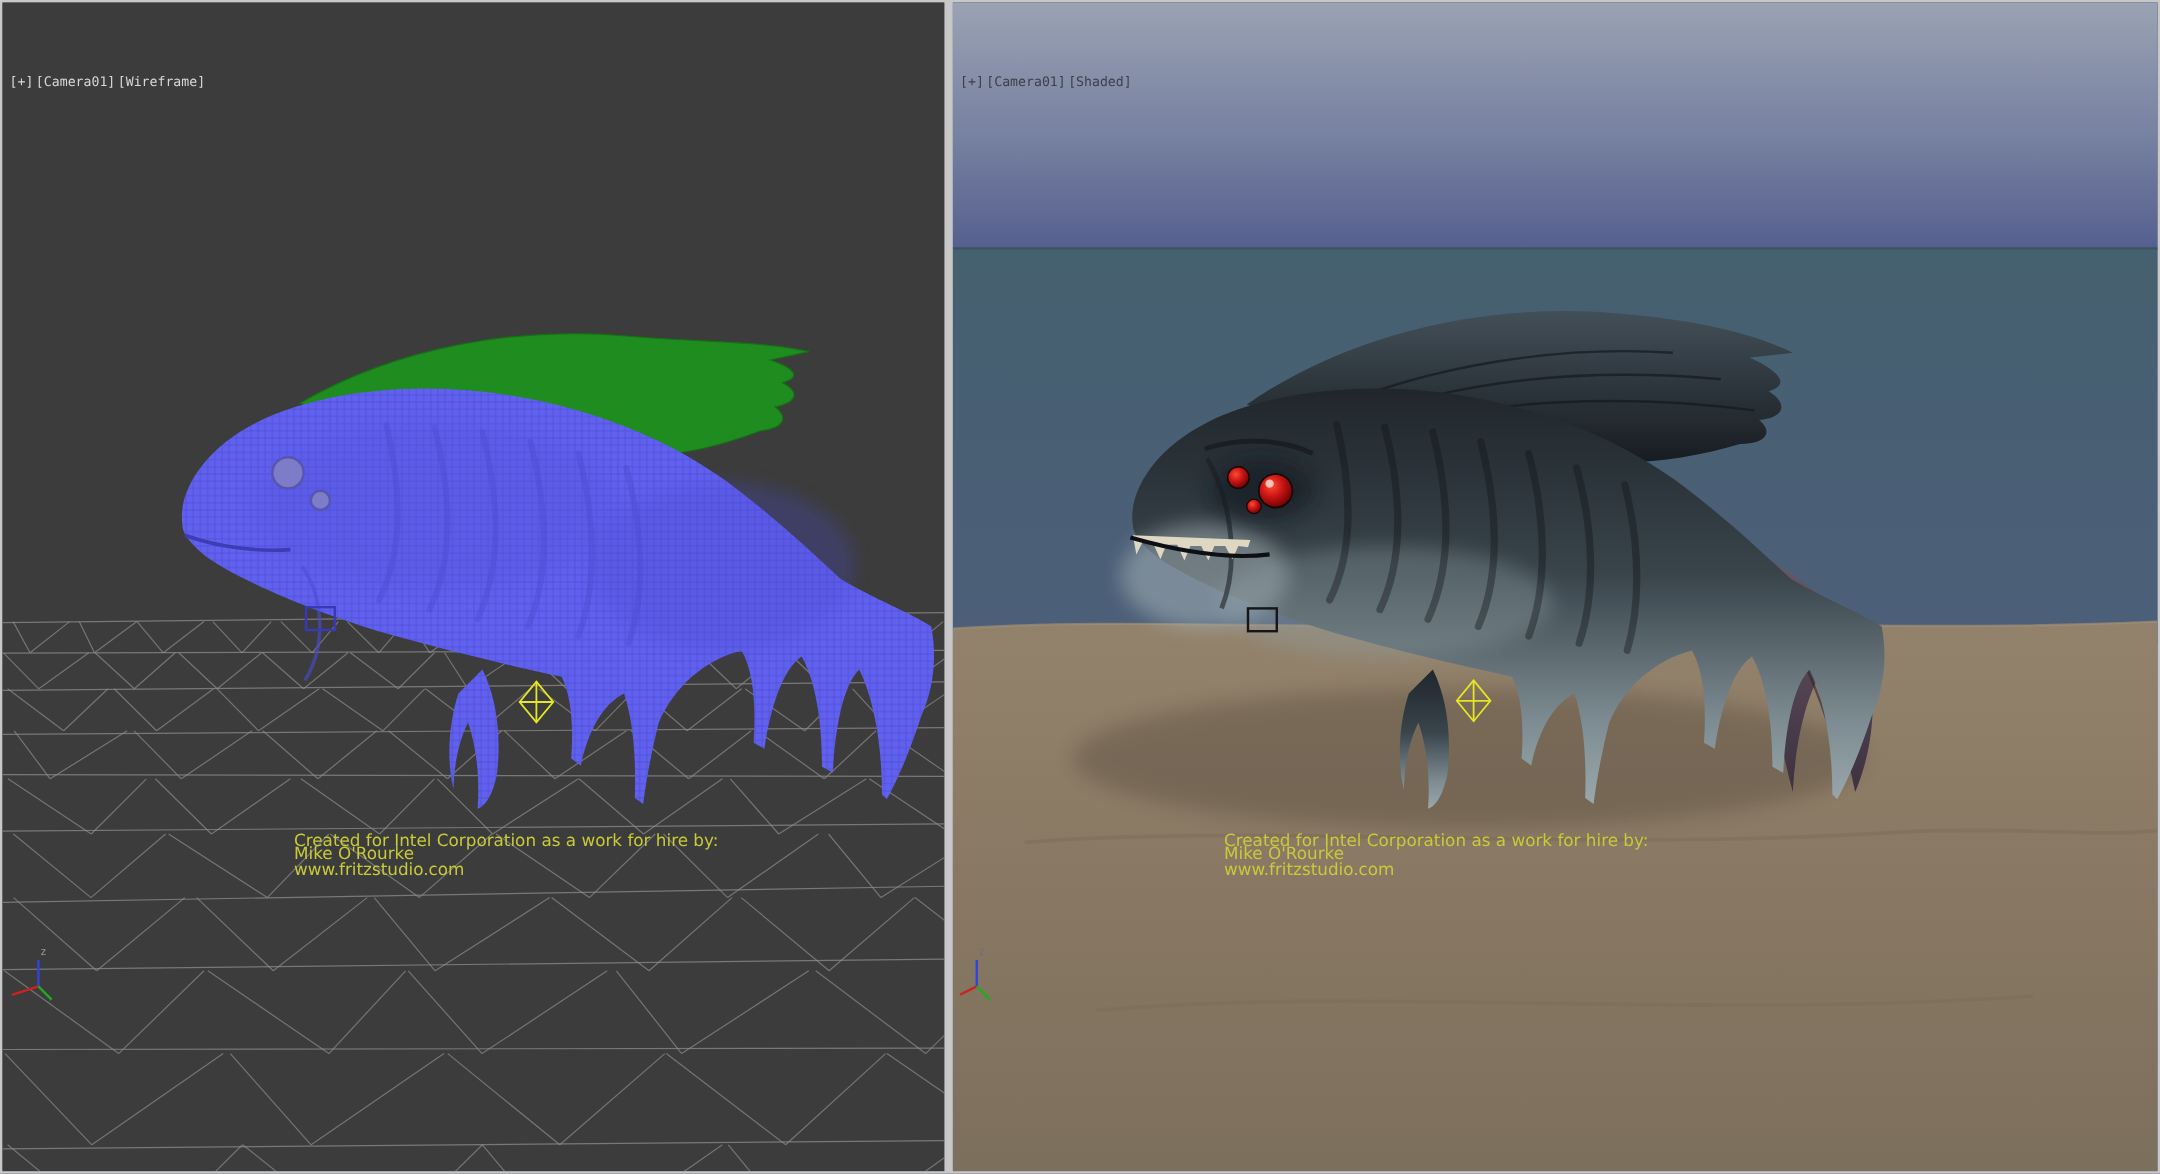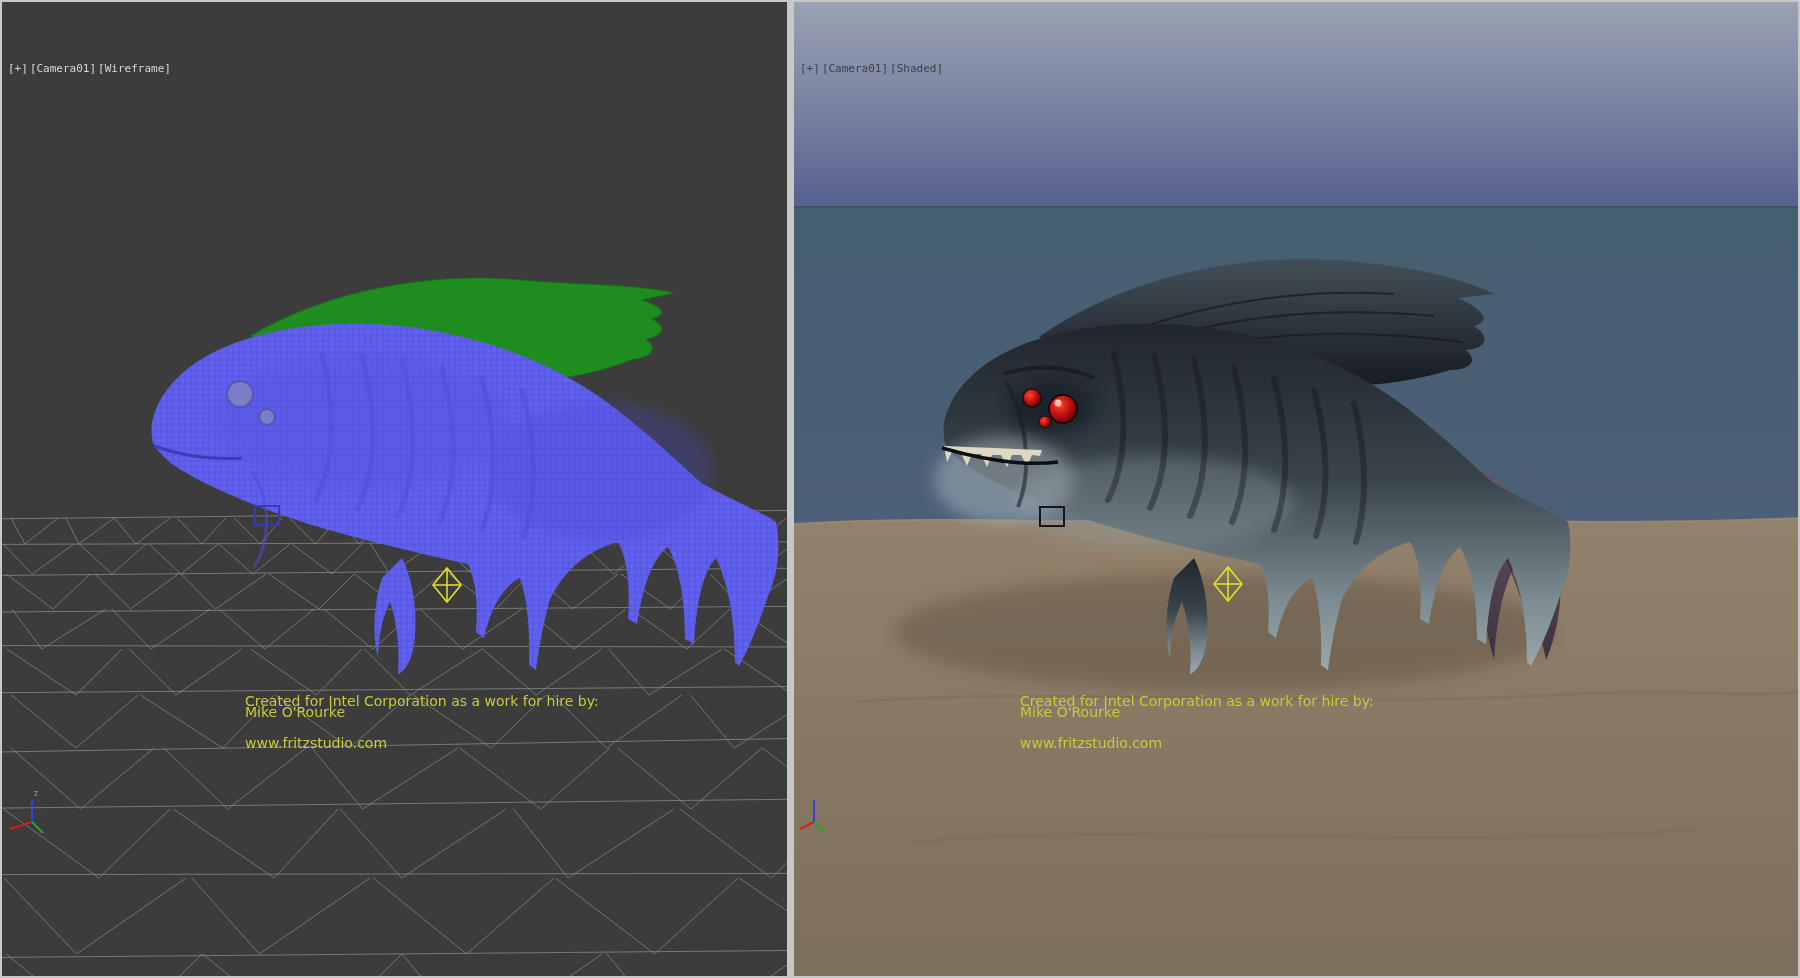--- a/index.html
+++ b/index.html
@@ -13,21 +13,21 @@
   .scene-svg{position:absolute;left:0;top:0;width:100%;height:100%;display:block;}
   .vp-label{position:absolute;left:6px;top:20px;font-family:"DejaVu Sans Mono", monospace;
             font-size:11px;letter-spacing:0;user-select:none;z-index:5;margin-top:40px;}
   .vp-label span{margin-right:2px;cursor:pointer;}
   .vp-label-left{color:#d6d6d6;}
   .vp-label-right{color:#3e3e4a;}
   .credit{position:absolute;z-index:4;font-size:14px;line-height:11px;color:#c9c93a;
           font-family:"DejaVu Sans", sans-serif;white-space:nowrap;}
   .credit-left{left:243px;top:694px;}
   .credit-right{left:226px;top:694px;}
-  .credit .l3{margin-top:20px;}
+  .credit .l3{margin-top:2px;}
 </style>
 </head>
 <body>
 
 <div class="stage">
 
   <div class="viewport vp-left">
 
     <div class="vp-label vp-label-left">
       <span>[+]</span><span>[Camera01]</span><span>[Wireframe]</span>

